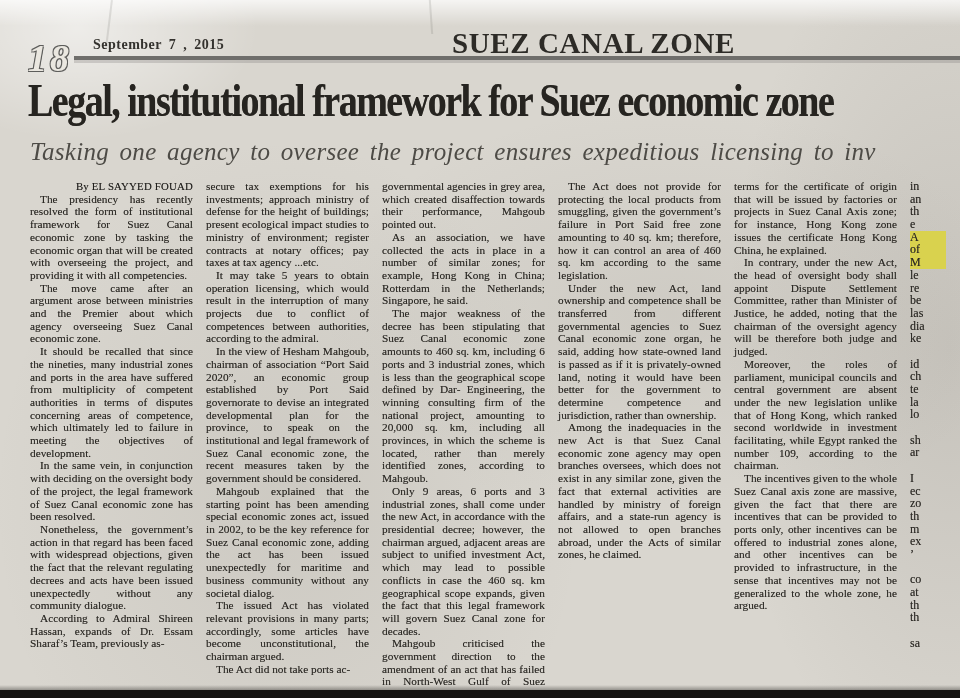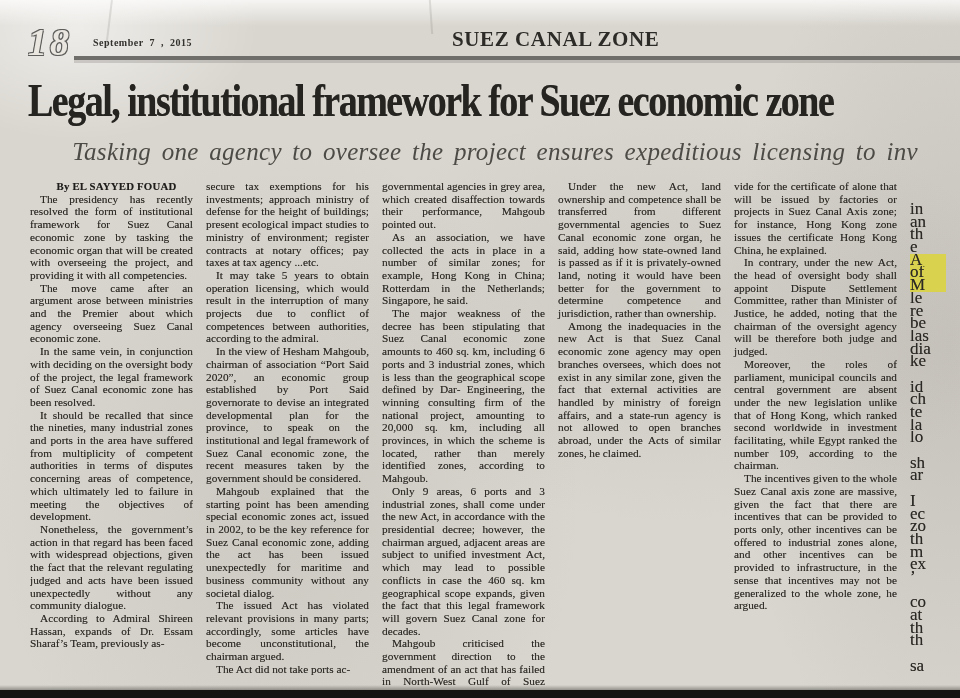--- a/index.html
+++ b/index.html
@@ -11,52 +11,52 @@
       radial-gradient(ellipse 260px 160px at 8% 4%, rgba(255,255,255,.55), rgba(255,255,255,0) 70%),
       radial-gradient(ellipse 500px 300px at 70% 45%, rgba(110,105,95,.10), rgba(0,0,0,0) 70%),
       radial-gradient(ellipse 420px 520px at 30% 72%, rgba(115,110,100,.12), rgba(0,0,0,0) 70%),
       radial-gradient(ellipse 300px 600px at 99% 50%, rgba(100,95,88,.16), rgba(0,0,0,0) 75%),
       #d9d6cf;
   }
   .crease{position:absolute;background:rgba(90,85,78,.15);}
   .crease.c1{left:108px;top:0;width:2px;height:48px;transform:rotate(7deg);}
   .crease.c2{left:430px;top:0;width:2px;height:34px;transform:rotate(-4deg);}
   .page-number{
-    position:absolute;left:28px;top:20px;
+    position:absolute;left:28px;top:36px;
     font-size:38px;font-style:italic;font-weight:bold;letter-spacing:3px;
     color:#eae7e0;
     text-shadow:-1px -1px 0 #5d5d5b, 1px -1px 0 #5d5d5b, -1px 1px 0 #5d5d5b, 1px 1px 0 #5d5d5b;
   }
-  .date{position:absolute;left:93px;top:37px;font-weight:bold;font-size:10px;color:#34322e;letter-spacing:.5px;word-spacing:3px;}
-  .section-title{position:absolute;left:452px;top:27px;font-weight:bold;font-size:21px;color:#2d2b27;letter-spacing:.6px;}
+  .date{position:absolute;left:93px;top:37px;font-weight:bold;font-size:14px;color:#34322e;letter-spacing:.5px;word-spacing:3px;}
+  .section-title{position:absolute;left:452px;top:27px;font-weight:bold;font-size:29px;color:#2d2b27;letter-spacing:.6px;}
   .masthead-rule{position:absolute;left:74px;top:56px;width:886px;height:4px;background:#6f6e6b;box-shadow:0 3px 0 rgba(110,109,106,.25);}
   .headline{
     position:absolute;left:28px;top:74px;width:932px;height:56px;
     font-size:38px;font-weight:bold;letter-spacing:-1.5px;white-space:nowrap;overflow:hidden;
     color:#262420;transform:scaleY(1.2);transform-origin:left top;
     text-shadow:0 0 .6px rgba(30,28,24,.6);
   }
   .subheadline{
     position:absolute;left:30px;top:138px;width:930px;height:34px;
     font-size:25px;font-style:italic;color:#4d4b46;white-space:nowrap;overflow:hidden;
-    word-spacing:4px;letter-spacing:.3px;text-align:center;
+    word-spacing:4px;letter-spacing:.3px;
   }
   .columns{
     position:absolute;left:30px;top:180px;width:930px;height:508px;
     display:flex;gap:13px;overflow:hidden;
   }
   .col{
     width:163px;flex:none;text-align:justify;
     font-size:11.3px;line-height:12.7px;color:#2b2925;
     text-shadow:0 0 .5px rgba(40,35,30,.5);
   }
   .col p{margin:0;text-indent:10px;}
   .col p.cont{text-indent:0;}
-  .byline{text-align:center;font-weight:bold;font-size:10.8px;letter-spacing:.2px;margin:1px 0 9px;color:#1f1e1c;text-indent:0;}
-  .col-frag{width:50px;flex:none;font-size:17px;line-height:12.7px;color:#2b2925;text-shadow:0 0 .5px rgba(40,35,30,.5);margin-top:23px;}
+  .byline{text-align:right;font-weight:normal;font-size:10.8px;letter-spacing:.2px;margin:1px 0 9px;color:#1f1e1c;text-indent:0;}
+  .col-frag{width:50px;flex:none;font-size:12px;line-height:12.7px;color:#2b2925;text-shadow:0 0 .5px rgba(40,35,30,.5);}
   .frag{height:12.7px;white-space:nowrap;overflow:hidden;}
   .frag.hl{background:#d9d24e;width:36px;}
   .bottom-shadow{position:absolute;left:0;bottom:8px;width:100%;height:5px;background:linear-gradient(180deg, rgba(0,0,0,0), rgba(20,18,15,.35));}
   .bottom-edge{position:absolute;left:0;bottom:0;width:100%;height:8px;background:#151412;}
 </style>
 </head>
 <body>
 
 <div class="page">
   <div class="crease c1"></div>
@@ -68,46 +68,47 @@
   <div class="masthead-rule"></div>
 
   <div class="headline">Legal, institutional framework for Suez economic zone</div>
   <div class="subheadline">Tasking one agency to oversee the project ensures expeditious licensing to inv</div>
 
   <div class="columns">
     <div class="col">
       <p class="byline">By EL SAYYED FOUAD</p>
     <p>The presidency has recently resolved the form of institutional framework for Suez Canal economic zone by tasking the economic organ that will be created with overseeing the project, and providing it with all competencies.</p>
         <p>The move came after an argument arose between ministries and the Premier about which agency overseeing Suez Canal economic zone.</p>
+        <p>It should be recalled that since the nineties, many industrial zones and ports in the area have suffered from multiplicity of competent authorities in terms of disputes concerning areas of competence, which ultimately led to failure in meeting the objectives of development.</p>
         <p>In the same vein, in conjunction with deciding on the oversight body of the project, the legal framework of Suez Canal economic zone has been resolved.</p>
-        <p>It should be recalled that since the nineties, many industrial zones and ports in the area have suffered from multiplicity of competent authorities in terms of disputes concerning areas of competence, which ultimately led to failure in meeting the objectives of development.</p>
-        <p>Nonetheless, the government’s action in that regard has been faced with widespread objections, given the fact that the relevant regulating judged and acts have been issued unexpectedly without any community dialogue.</p>
+        <p>Nonetheless, the government’s action in that regard has been faced with widespread objections, given the fact that the relevant regulating decrees and acts have been issued unexpectedly without any community dialogue.</p>
         <p>According to Admiral Shireen Hassan, expands of Dr. Essam Sharaf’s Team, previously as-</p>
       </div>
     <div class="col">
         <p class="cont">secure tax exemptions for his investments; approach ministry of defense for the height of buildings; present ecological impact studies to ministry of environment; register contracts at notary offices; pay taxes at tax agency ...etc.</p>
         <p>It may take 5 years to obtain operation licensing, which would result in the interruption of many projects due to conflict of competences between authorities, according to the admiral.</p>
         <p>In the view of Hesham Mahgoub, chairman of association “Port Said 2020”, an economic group established by Port Said governorate to devise an integrated developmental plan for the province, to speak on the institutional and legal framework of Suez Canal economic zone, the recent measures taken by the government should be considered.</p>
         <p>Mahgoub explained that the starting point has been amending special economic zones act, issued in 2002, to be the key reference for Suez Canal economic zone, adding the act has been issued unexpectedly for maritime and business community without any societal dialog.</p>
         <p>The issued Act has violated relevant provisions in many parts; accordingly, some articles have become unconstitutional, the chairman argued.</p>
         <p>The Act did not take ports ac-</p>
       </div>
     <div class="col">
         <p class="cont">governmental agencies in grey area, which created disaffection towards their performance, Mahgoub pointed out.</p>
         <p>As an association, we have collected the acts in place in a number of similar zones; for example, Hong Kong in China; Rotterdam in the Netherlands; Singapore, he said.</p>
         <p>The major weakness of the decree has been stipulating that Suez Canal economic zone amounts to 460 sq. km, including 6 ports and 3 industrial zones, which is less than the geographical scope defined by Dar- Engineering, the winning consulting firm of the national project, amounting to 20,000 sq. km, including all provinces, in which the scheme is located, rather than merely identified zones, according to Mahgoub.</p>
         <p>Only 9 areas, 6 ports and 3 industrial zones, shall come under the new Act, in accordance with the presidential decree; however, the chairman argued, adjacent areas are subject to unified investment Act, which may lead to possible conflicts in case the 460 sq. km geographical scope expands, given the fact that this legal framework will govern Suez Canal zone for decades.</p>
         <p>Mahgoub criticised the government direction to the amendment of an act that has failed in North-West Gulf of Suez Economic Zone for 12 years and the addi-</p>
       </div>
     <div class="col">
+        <p>The Act does not provide for protecting the local products from smuggling, given the government’s failure in Port Said free zone amounting to 40 sq. km; therefore, how it can control an area of 460 sq. km according to the same legislation.</p>
         <p>Under the new Act, land ownership and competence shall be transferred from different governmental agencies to Suez Canal economic zone organ, he said, adding how state-owned land is passed as if it is privately-owned land, noting it would have been better for the government to determine competence and jurisdiction, rather than ownership.</p>
         <p>Among the inadequacies in the new Act is that Suez Canal economic zone agency may open branches oversees, which does not exist in any similar zone, given the fact that external activities are handled by ministry of foreign affairs, and a state-run agency is not allowed to open branches abroad, under the Acts of similar zones, he claimed.</p>
       </div>
     <div class="col">
-        <p class="cont">vide for the certificate of alone that will be issued by factories or projects in Suez Canal Axis zone; for instance, Hong Kong zone issues the certificate Hong Kong China, he explained.</p>
+        <p class="cont">terms for the certificate of origin that will be issued by factories or projects in Suez Canal Axis zone; for instance, Hong Kong zone issues the certificate Hong Kong China, he explained.</p>
         <p>In contrary, under the new Act, the head of oversight body shall appoint Dispute Settlement Committee, rather than Minister of Justice, he added, noting that the chairman of the oversight agency will be therefore both judge and judged.</p>
         <p>Moreover, the roles of parliament, municipal councils and central government are absent under the new legislation unlike that of Hong Kong, which ranked second worldwide in investment facilitating, while Egypt ranked the number 109, according to the chairman.</p>
         <p>The incentives given to the whole Suez Canal axis zone are massive, given the fact that there are incentives that can be provided to ports only, other incentives can be offered to industrial zones alone, and other incentives can be provided to infrastructure, in the sense that incentives may not be generalized to the whole zone, he argued.</p>
       </div>
     <div class="col-frag">
         <div class="frag">in</div>
         <div class="frag">an</div>
         <div class="frag">th</div>
         <div class="frag">e</div>
         <div class="frag hl">A</div>

